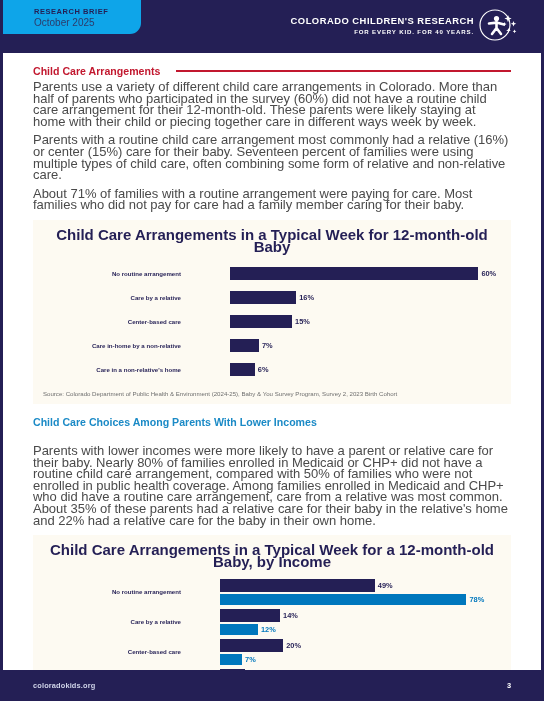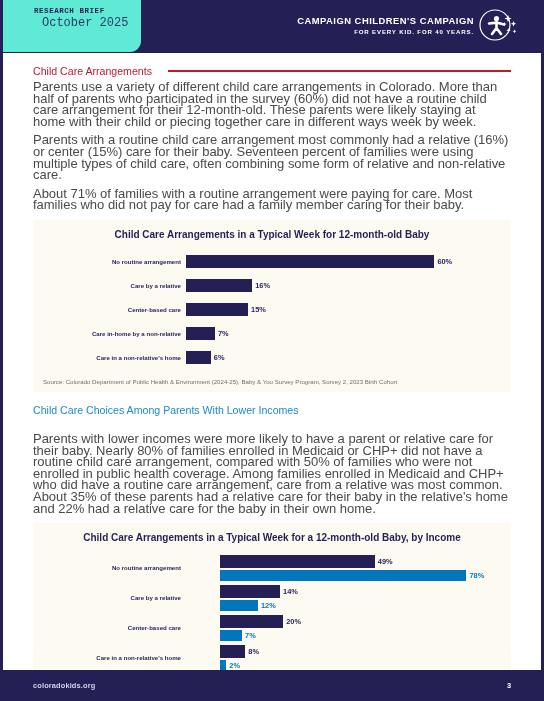--- a/index.html
+++ b/index.html
@@ -31,38 +31,36 @@
     position: absolute;
     top: 0; left: 0; right: 0;
     height: 53px;
     background: #241f55;
     overflow: hidden;
   }
   .brief-tab {
     position: absolute;
     top: 0; left: 0;
     width: 138px;
-    height: 52px;
-    background: #5eead4;
+    height: 34px;
+    background: #0ea5e9;
     border-bottom-right-radius: 11px;
     padding: 6px 0 0 31px;
-    font-family: Liberation Mono, monospace;
   }
   .brief-tab .t1 {
     font-size: 7.5px;
     font-weight: bold;
     letter-spacing: 0.55px;
     color: #241f55;
     line-height: 11px;
   }
   .brief-tab .t2 {
-    font-size: 12px;
+    font-size: 10px;
     color: #2d3b6b;
     line-height: 12px;
-    margin-left: 8px;
   }
 
   .logo-wrap {
     position: absolute;
     right: 22px;
     top: 9px;
     display: flex;
     align-items: center;
     gap: 5px;
   }
@@ -87,21 +85,21 @@
 
   
   .content {
     position: absolute;
     top: 53px; left: 0; right: 0; bottom: 31px;
     padding: 11px 30px 0 30px;
   }
 
   h2.sec-head {
     font-size: 10.6px;
-    font-weight: normal;
+    font-weight: bold;
     line-height: 14px;
     margin-bottom: 3px;
     display: flex;
     align-items: center;
     gap: 16px;
     white-space: nowrap;
   }
   h2.sec-head.red { color: #c2182f; }
   h2.sec-head.blue { color: #1b8ac6; margin-bottom: 16px; }
   h2.sec-head .rule {
@@ -120,34 +118,35 @@
   p.body:last-child { margin-bottom: 0; }
 
   
   .panel {
     background: #fdfaf2;
     margin-top: 9px;
     padding: 9px 10px 6px 10px;
   }
   .panel-title {
     text-align: center;
-    font-size: 10px;
+    font-size: 15px;
     font-weight: bold;
     color: #241f55;
     margin-bottom: 9px;
     line-height: 12px;
   }
 
   .rows { display: flex; flex-direction: column; }
 
   
   .row1 {
     display: flex;
     align-items: center;
     height: 24px;
+    gap: 44px;
   }
   .row1 .cat {
     width: 143px;
     flex: 0 0 143px;
     text-align: right;
     padding-right: 5px;
     font-size: 6.1px;
     font-weight: bold;
     color: #241f55;
     line-height: 8px;
@@ -238,21 +237,21 @@
 <div class="page">
 
   <div class="header">
     <div class="brief-tab">
       <div class="t1">RESEARCH BRIEF</div>
       <div class="t2">October 2025</div>
     </div>
 
     <div class="logo-wrap">
       <div class="logo-text">
-        <div class="l1">CAMPAIGN CHILDREN'S CAMPAIGN</div>
+        <div class="l1">COLORADO CHILDREN'S RESEARCH</div>
         <div class="l2">FOR EVERY KID. FOR 40 YEARS.</div>
       </div>
       <svg class="logo-mark" viewBox="0 0 40 32">
         <circle cx="16" cy="16" r="15" fill="none" stroke="#ffffff" stroke-width="1.2"></circle>
         <circle cx="17.5" cy="9.5" r="2.6" fill="#ffffff"></circle>
         <path d="M17.5 12.4 L17.5 19 L13 25 M17.5 19 L22 25 M10 14.5 L17.5 13.6 L25 15.5" stroke="#ffffff" stroke-width="2.6" fill="none" stroke-linecap="round" stroke-linejoin="round"></path>
         <path d="M29 6 l1 2.6 2.6 1 -2.6 1 -1 2.6 -1 -2.6 -2.6 -1 2.6 -1z" fill="#ffffff"></path>
         <path d="M34.5 12 l0.8 2 2 0.8 -2 0.8 -0.8 2 -0.8 -2 -2 -0.8 2 -0.8z" fill="#ffffff"></path>
         <path d="M29.5 19 l0.7 1.7 1.7 0.7 -1.7 0.7 -0.7 1.7 -0.7 -1.7 -1.7 -0.7 1.7 -0.7z" fill="#ffffff"></path>
         <path d="M35.5 20.5 l0.55 1.3 1.3 0.55 -1.3 0.55 -0.55 1.3 -0.55 -1.3 -1.3 -0.55 1.3 -0.55z" fill="#ffffff"></path>

